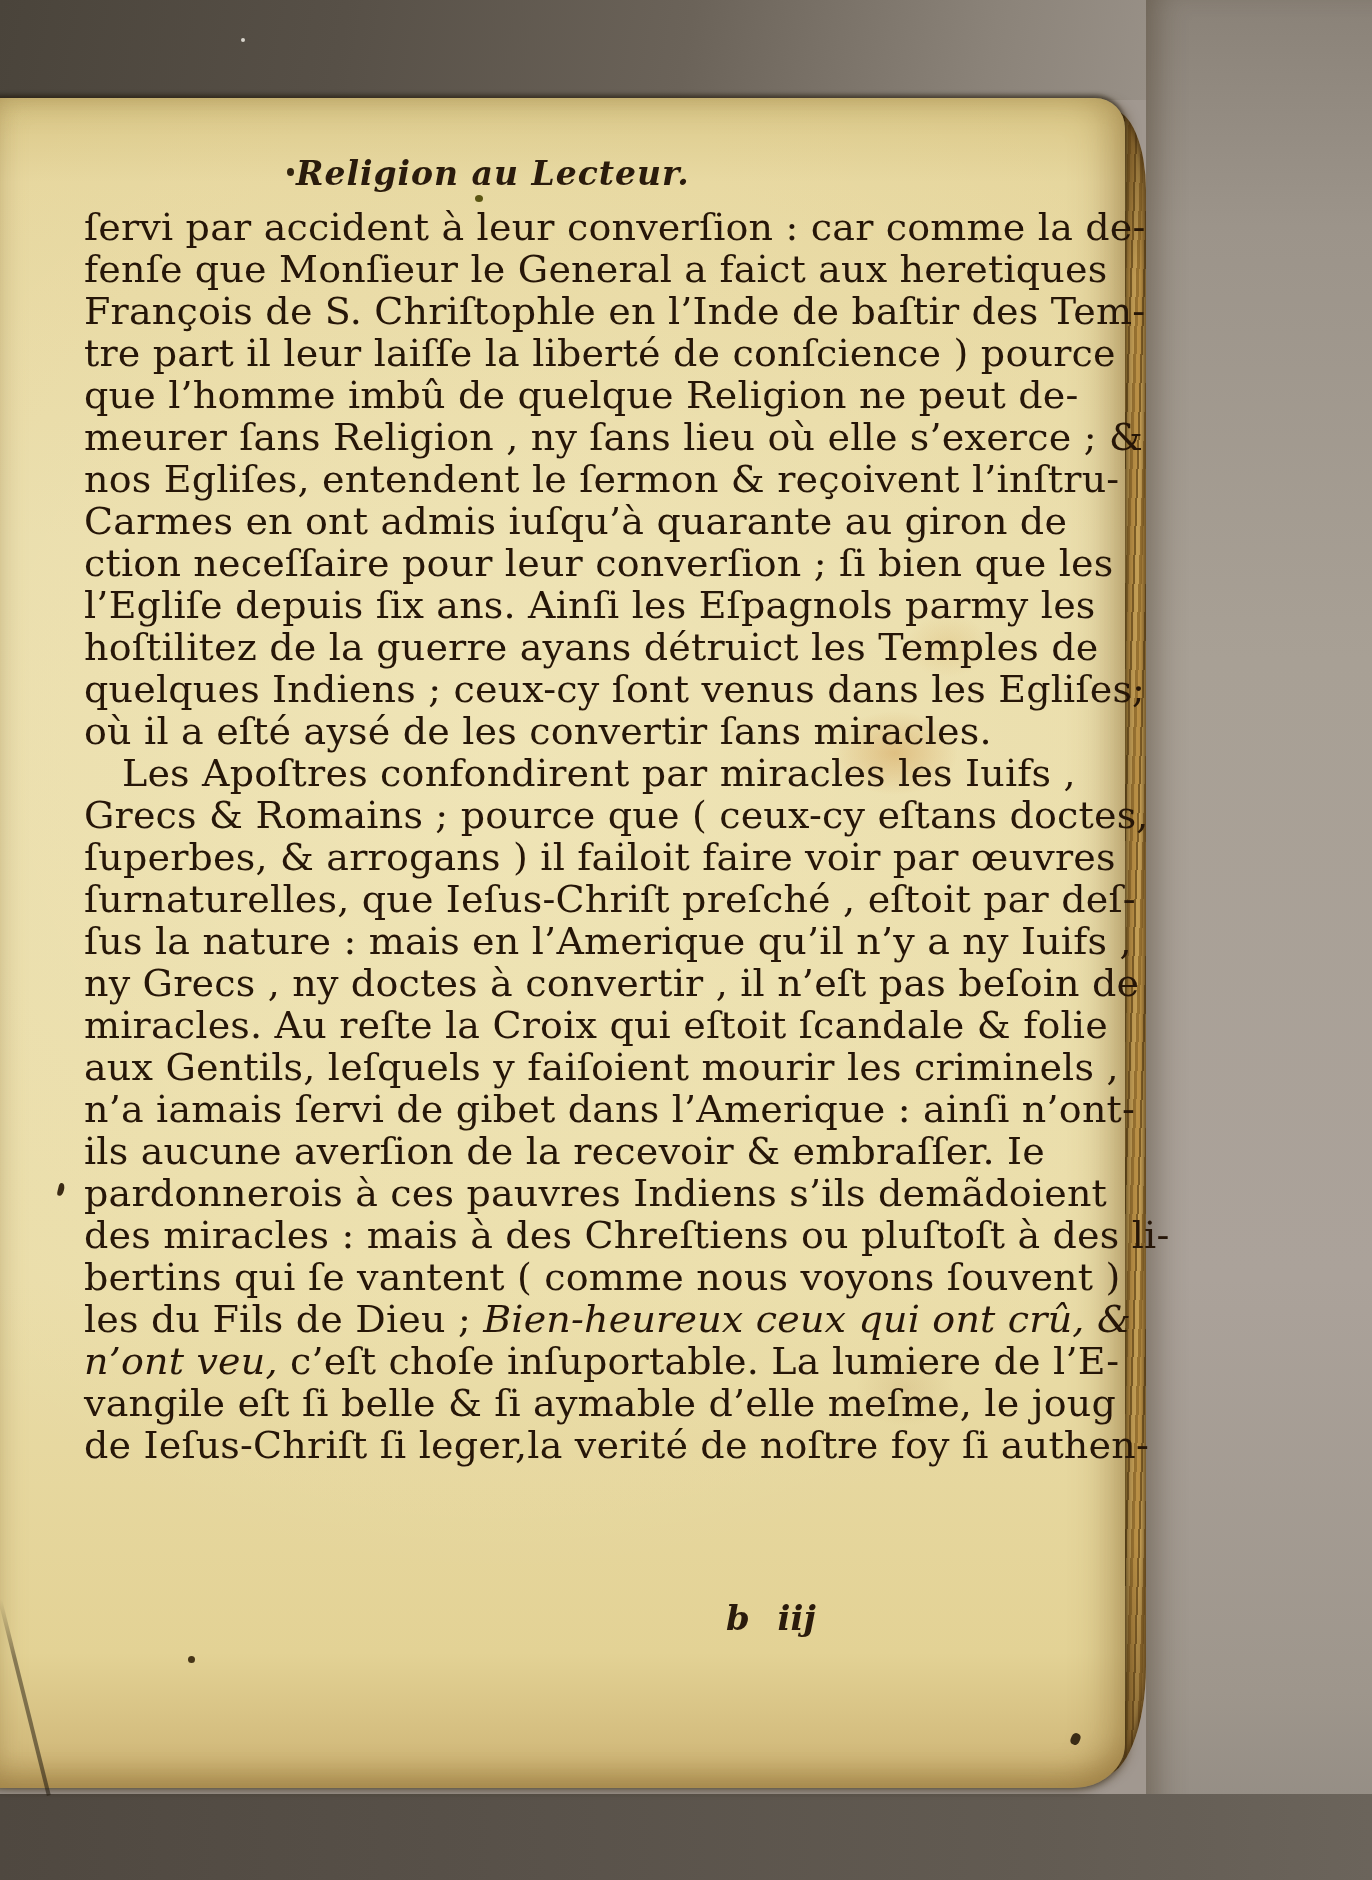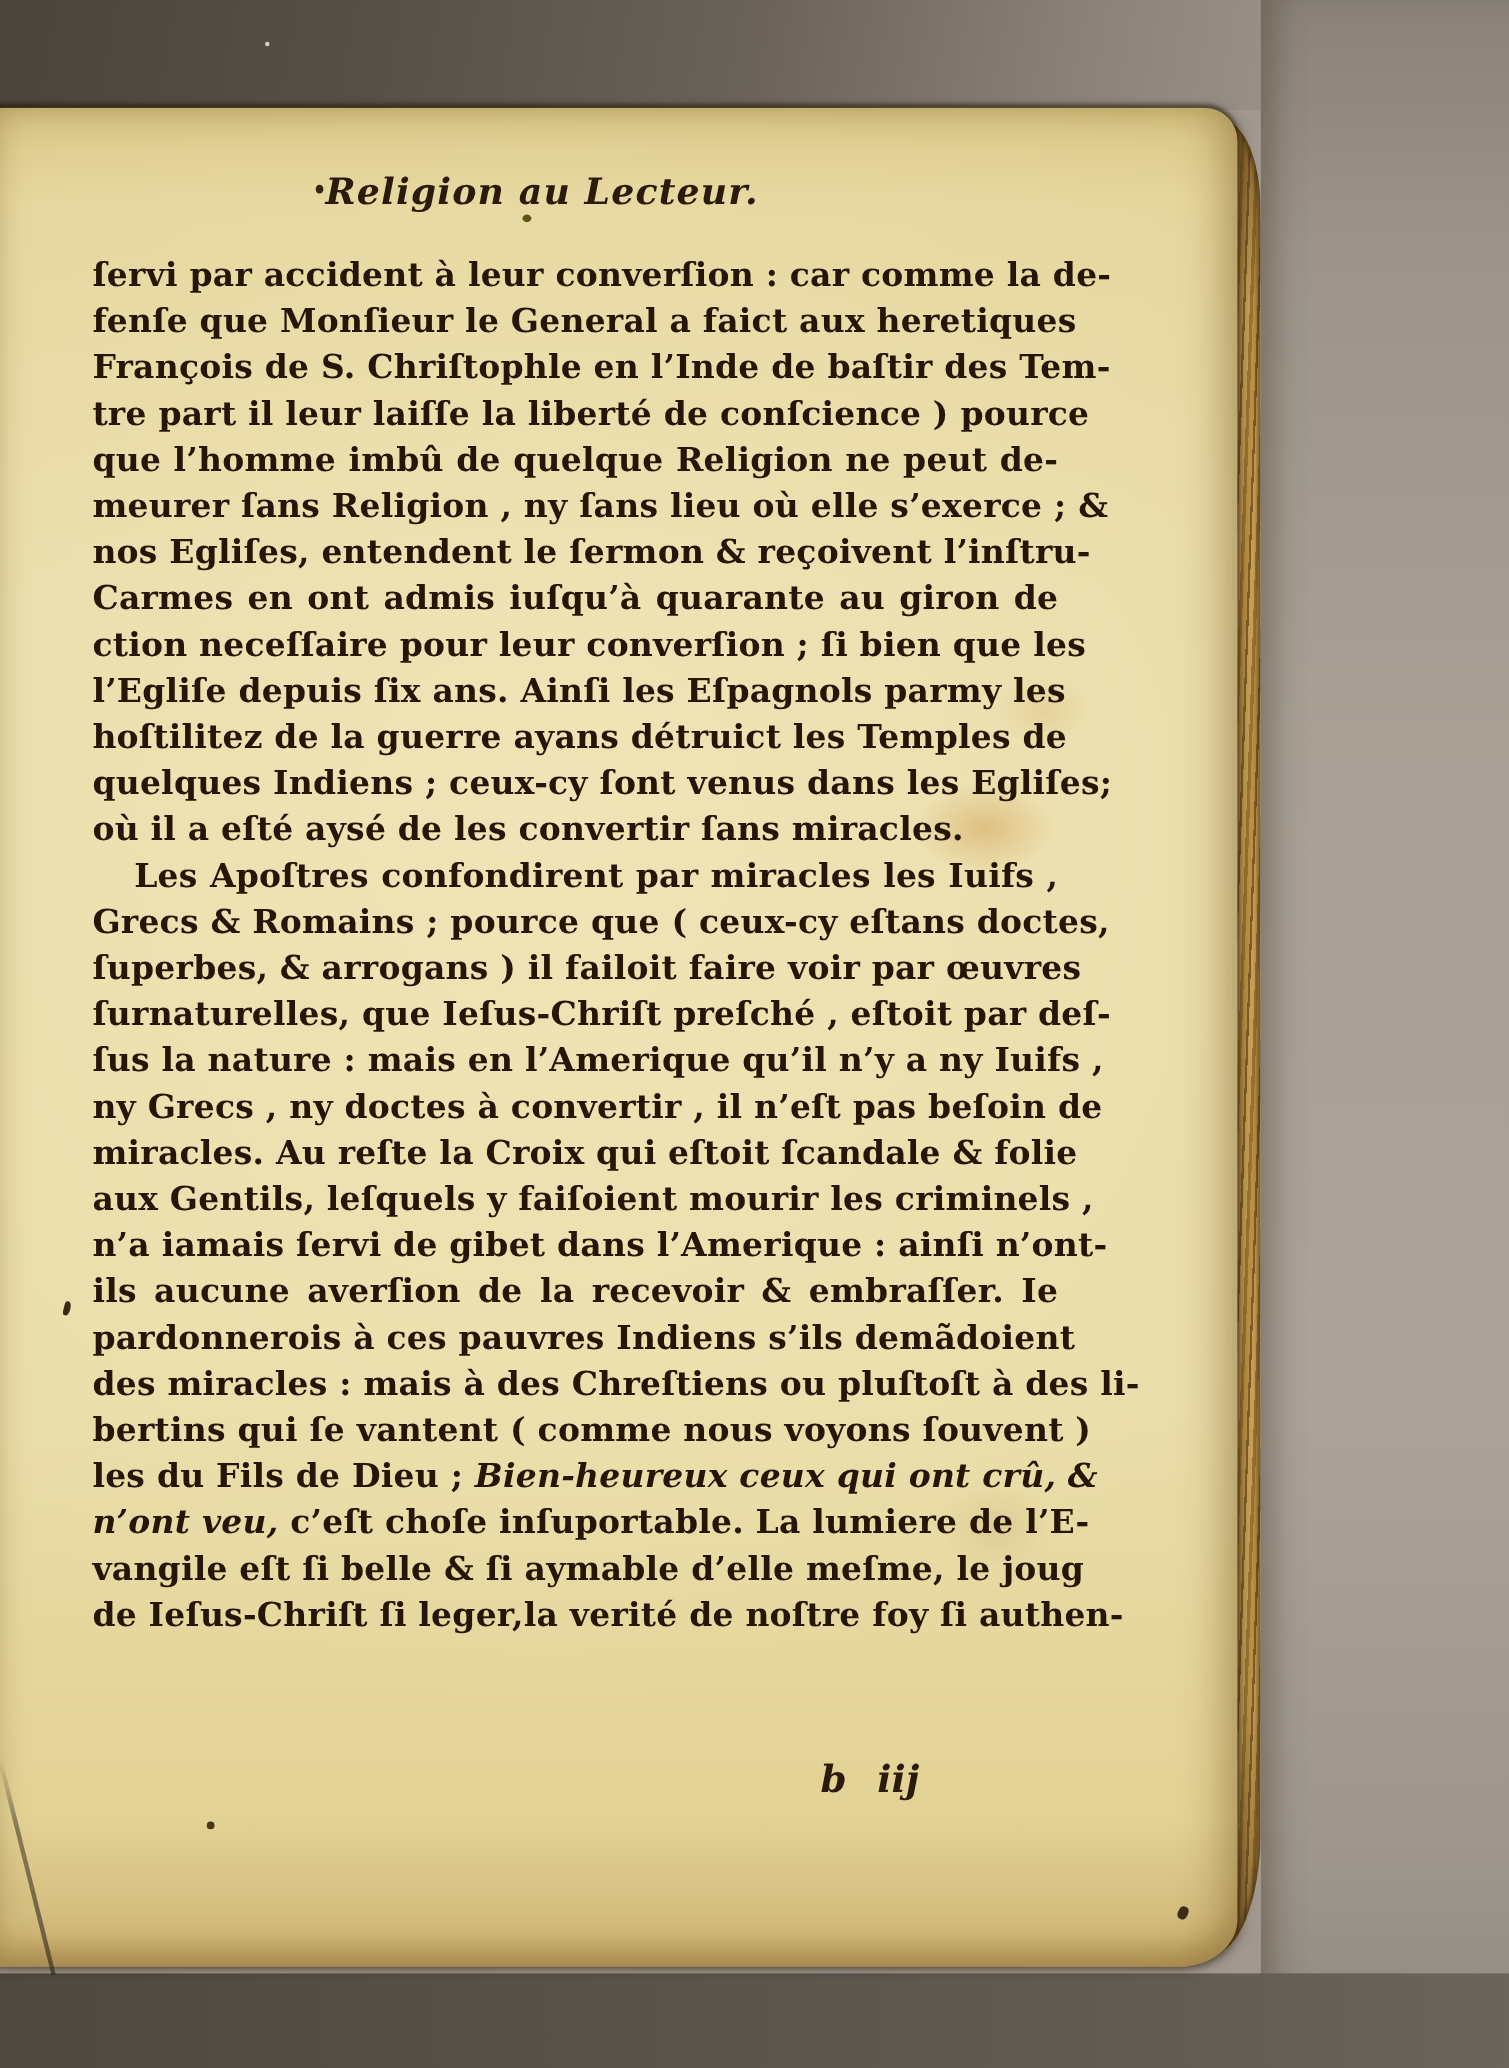--- a/index.html
+++ b/index.html
@@ -53,33 +53,32 @@
       inset 14px 0 26px rgba(140,115,60,0.18);
   }
   
   .page-header{
     position:absolute;left:306px;top:56px;
     font-style:italic;font-weight:bold;font-size:33px;color:#2a1b0c;
     letter-spacing:1px;white-space:nowrap;
   }
   .text-block{
     position:absolute;left:94px;top:108px;width:878px;
-    font-size:30px;font-weight:bold;color:#261608;
+    font-size:38px;font-weight:normal;color:#261608;
     letter-spacing:0.2px;
-    margin-top:24px;
   }
   .text-line{
     height:42px;line-height:42px;white-space:nowrap;
     text-align:justify;text-align-last:justify;
   }
   .text-line.no-justify{text-align-last:left;}
   .text-line.indent{text-indent:38px;}
   .text-line .italic{font-style:italic;}
   .signature{
-    position:absolute;left:756px;top:1500px;
+    position:absolute;left:736px;top:1500px;
     font-style:italic;font-weight:bold;font-size:34px;color:#2a1b0c;
     word-spacing:16px;white-space:pre;
   }
   
   .speck{position:absolute;border-radius:50%;z-index:3;}
   .speck.s1{left:287px;top:168px;width:7px;height:8px;background:#33250f;}
   .speck.s2{left:475px;top:195px;width:8px;height:7px;background:#5a5513;}
   .speck.s3{left:58px;top:1183px;width:6px;height:13px;background:#3a2a14;border-radius:40% 60% 60% 40%;transform:rotate(14deg);}
   .speck.s4{left:1071px;top:1733px;width:9px;height:12px;background:#3a2c16;border-radius:40%;transform:rotate(24deg);}
   .speck.s5{left:188px;top:1656px;width:7px;height:7px;background:#463517;}

